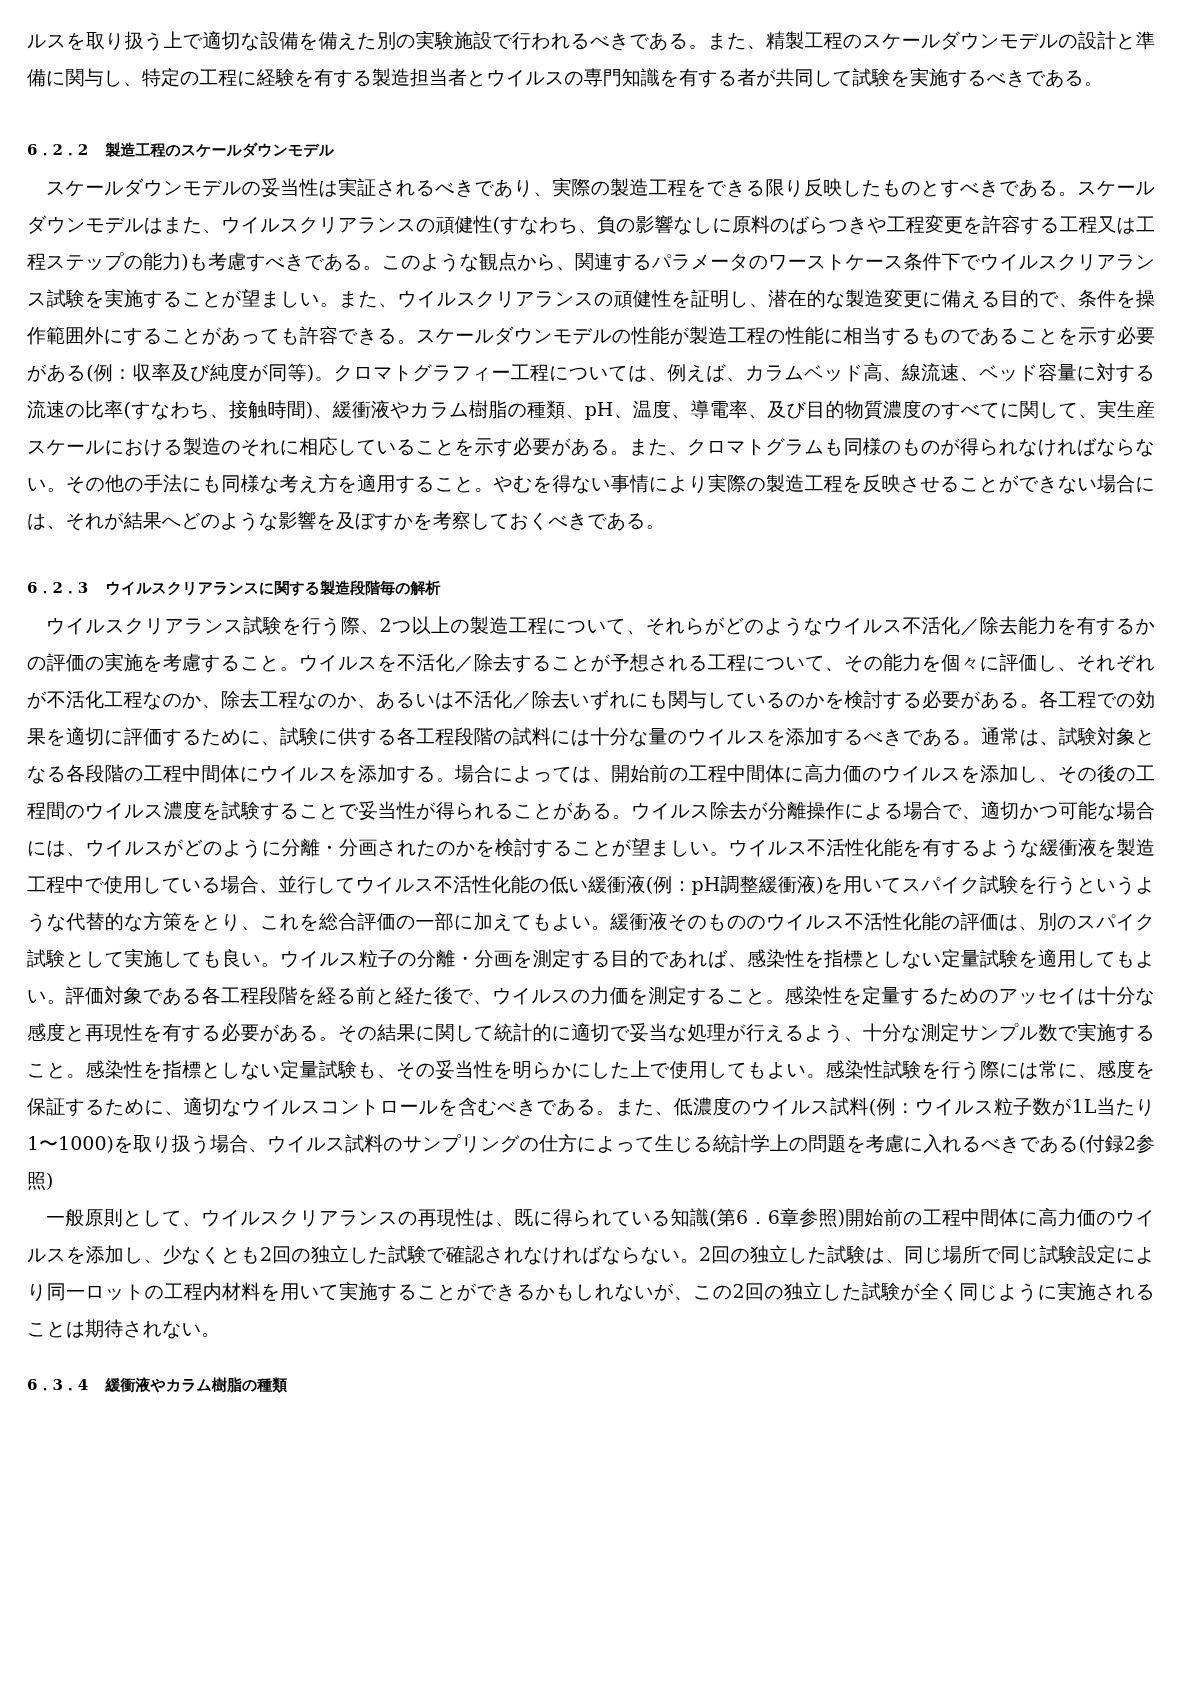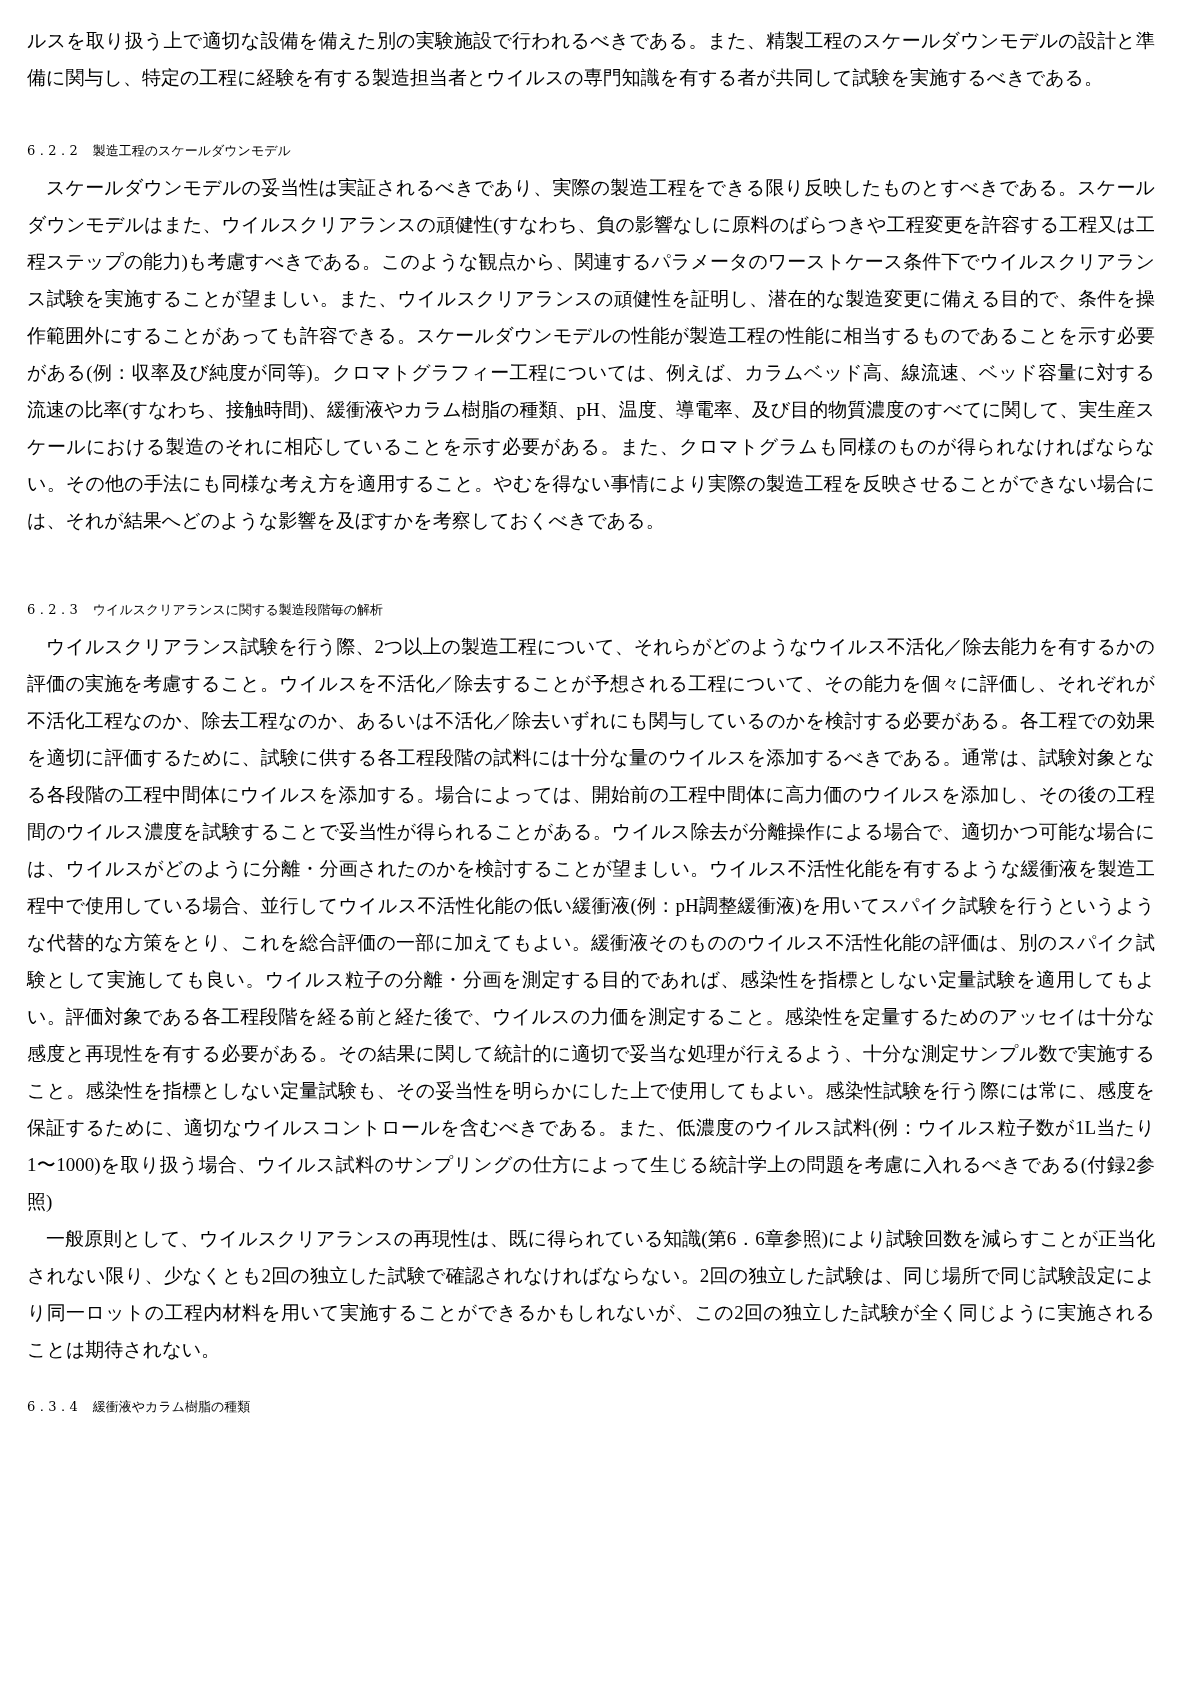--- a/index.html
+++ b/index.html
@@ -20,36 +20,35 @@
     line-height: 37px;
     overflow: hidden;
   }
   p.body-text {
     margin: 0;
     text-align: justify;
     overflow-wrap: break-word;
   }
   p.indent {
     text-indent: 1em;
-    font-family: Liberation Serif, serif;
   }
   .heading {
     margin: 0;
-    font-size: 13px;
+    font-size: 15px;
     line-height: 37px;
-    font-weight: normal;
+    font-weight: bold;
     white-space: nowrap;
   }
   .heading .sec-title {
     margin-left: 1.15em;
   }
   
   .mt-h1   { margin-top: 36px; }
   .mt-p1   { margin-top: 40px; }
-  .mt-h2   { margin-top: 52px; }
+  .mt-h2   { margin-top: 31px; }
   .mt-p2a  { margin-top: 28px; }
   .mt-p2b  { margin-top: 37px; }
   .mt-h3   { margin-top: 20px; }
   .mt-p3   { margin-top: 27px; }
 </style>
 </head>
 <body>
 
 <div class="page">
 
@@ -60,20 +59,20 @@
   </div>
 
   <p class="body-text indent mt-p1">スケールダウンモデルの妥当性は実証されるべきであり、実際の製造工程をできる限り反映したものとすべきである。スケールダウンモデルはまた、ウイルスクリアランスの頑健性(すなわち、負の影響なしに原料のばらつきや工程変更を許容する工程又は工程ステップの能力)も考慮すべきである。このような観点から、関連するパラメータのワーストケース条件下でウイルスクリアランス試験を実施することが望ましい。また、ウイルスクリアランスの頑健性を証明し、潜在的な製造変更に備える目的で、条件を操作範囲外にすることがあっても許容できる。スケールダウンモデルの性能が製造工程の性能に相当するものであることを示す必要がある(例：収率及び純度が同等)。クロマトグラフィー工程については、例えば、カラムベッド高、線流速、ベッド容量に対する流速の比率(すなわち、接触時間)、緩衝液やカラム樹脂の種類、pH、温度、導電率、及び目的物質濃度のすべてに関して、実生産スケールにおける製造のそれに相応していることを示す必要がある。また、クロマトグラムも同様のものが得られなければならない。その他の手法にも同様な考え方を適用すること。やむを得ない事情により実際の製造工程を反映させることができない場合には、それが結果へどのような影響を及ぼすかを考察しておくべきである。</p>
 
   <div class="heading mt-h2">
     <span class="sec-num">6．2．3</span><span class="sec-title">ウイルスクリアランスに関する製造段階毎の解析</span>
   </div>
 
   <p class="body-text indent mt-p2a">ウイルスクリアランス試験を行う際、2つ以上の製造工程について、それらがどのようなウイルス不活化／除去能力を有するかの評価の実施を考慮すること。ウイルスを不活化／除去することが予想される工程について、その能力を個々に評価し、それぞれが不活化工程なのか、除去工程なのか、あるいは不活化／除去いずれにも関与しているのかを検討する必要がある。各工程での効果を適切に評価するために、試験に供する各工程段階の試料には十分な量のウイルスを添加するべきである。通常は、試験対象となる各段階の工程中間体にウイルスを添加する。場合によっては、開始前の工程中間体に高力価のウイルスを添加し、その後の工程間のウイルス濃度を試験することで妥当性が得られることがある。ウイルス除去が分離操作による場合で、適切かつ可能な場合には、ウイルスがどのように分離・分画されたのかを検討することが望ましい。ウイルス不活性化能を有するような緩衝液を製造工程中で使用している場合、並行してウイルス不活性化能の低い緩衝液(例：pH調整緩衝液)を用いてスパイク試験を行うというような代替的な方策をとり、これを総合評価の一部に加えてもよい。緩衝液そのもののウイルス不活性化能の評価は、別のスパイク試験として実施しても良い。ウイルス粒子の分離・分画を測定する目的であれば、感染性を指標としない定量試験を適用してもよい。評価対象である各工程段階を経る前と経た後で、ウイルスの力価を測定すること。感染性を定量するためのアッセイは十分な感度と再現性を有する必要がある。その結果に関して統計的に適切で妥当な処理が行えるよう、十分な測定サンプル数で実施すること。感染性を指標としない定量試験も、その妥当性を明らかにした上で使用してもよい。感染性試験を行う際には常に、感度を保証するために、適切なウイルスコントロールを含むべきである。また、低濃度のウイルス試料(例：ウイルス粒子数が1L当たり1〜1000)を取り扱う場合、ウイルス試料のサンプリングの仕方によって生じる統計学上の問題を考慮に入れるべきである(付録2参照)</p>
 
-  <p class="body-text indent mt-p2b">一般原則として、ウイルスクリアランスの再現性は、既に得られている知識(第6．6章参照)により試験回数を減らすことが正当化されない限り、少なくとも2回の独立した試験で確認されなければならない。2回の独立した試験は、同じ場所で同じ試験設定により同一ロットの工程内材料を用いて実施することができるかもしれないが、この2回の独立した試験が全く同じように実施されることは期待されない。</p>
+  <p class="body-text indent mt-p2b">一般原則として、ウイルスクリアランスの再現性は、既に得られている知識(第6．6章参照)開始前の工程中間体に高力価のウイルスを添加し、少なくとも2回の独立した試験で確認されなければならない。2回の独立した試験は、同じ場所で同じ試験設定により同一ロットの工程内材料を用いて実施することができるかもしれないが、この2回の独立した試験が全く同じように実施されることは期待されない。</p>
 
   <div class="heading mt-h3">
     <span class="sec-num">6．3．4</span><span class="sec-title">緩衝液やカラム樹脂の種類</span>
   </div>
 
 
 </div>
 
 </body></html>

